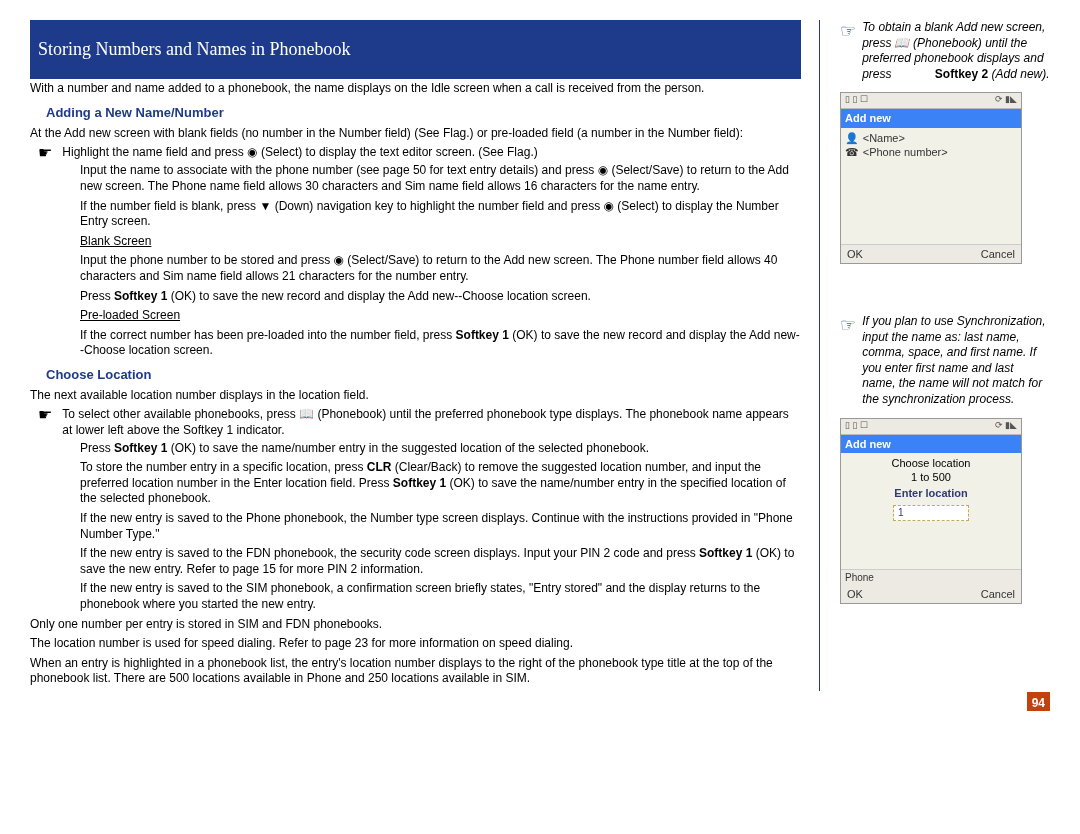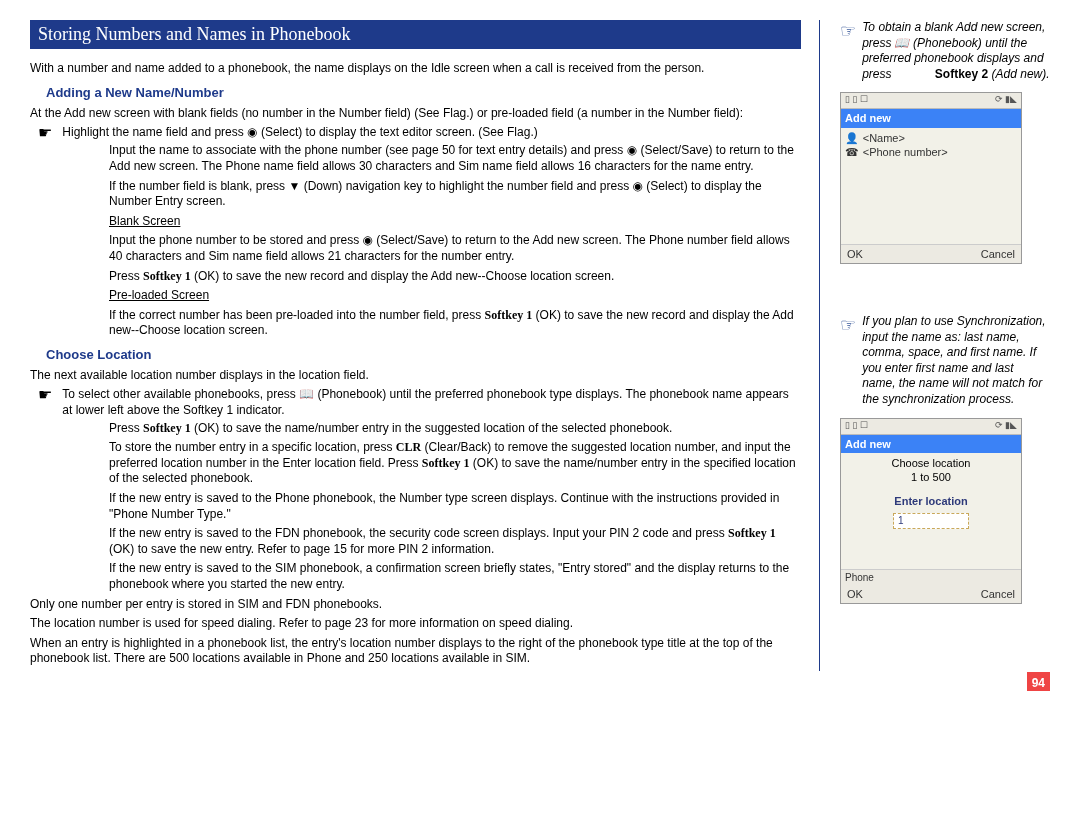--- a/index.html
+++ b/index.html
@@ -23,33 +23,33 @@
   }
   .right-col {
     width: 210px;
     flex-shrink: 0;
     position: relative;
   }
   .title-bar {
     background: #1e3a8a;
     color: #fff;
     font-size: 18px;
-    padding: 3px 8px;
+    padding: 18px 8px;
     font-family: Georgia, serif;
-    margin-bottom: 12px;
+    margin-bottom: 2px;
   }
   .intro { margin-bottom: 10px; }
   .section-hdr {
     color: #1e3a8a;
     font-weight: bold;
     font-size: 13px;
     margin: 8px 0 4px 16px;
   }
   .para { margin: 2px 0 4px 0; }
-  .indent2 { margin-left: 79px; }
+  .indent2 { margin-left: 50px; }
   .bullet-row {
     display: flex;
     align-items: flex-start;
     gap: 10px;
     margin: 2px 0;
   }
   .pointer-icon {
     font-size: 16px;
     color: #000;
     line-height: 1;
@@ -100,21 +100,21 @@
     background: #f2f1e8;
     padding: 3px 4px;
     min-height: 110px;
     border-bottom: 1px solid #ccc;
   }
   .ps-row { display: flex; align-items: center; gap: 4px; color: #333; }
   .ps-body-center { text-align: center; }
   .ps-enterloc {
     color: #2e3a7a;
     font-weight: bold;
-    margin-top: 10px;
+    margin-top: 2px;
   }
   .ps-inputbox {
     display: inline-block;
     width: 70px;
     height: 14px;
     border: 1px dashed #c9a85a;
     background: #fff;
     margin-top: 4px;
     text-align: left;
     padding-left: 4px;
@@ -132,27 +132,27 @@
   .ps-phone-label {
     padding: 1px 4px;
     font-size: 10px;
     color: #333;
     background: #eceae2;
   }
   .page-num {
     position: absolute;
     right: 0;
     bottom: -25px;
-    background: #ef4444;
+    background: #c2410c;
     color: #fff;
     font-weight: bold;
     font-size: 12px;
     padding: 4px 5px;
   }
-  b { font-weight: bold; font-family: Liberation Serif, serif; }
+  b { font-weight: bold; }
 </style>
 </head>
 <body>
 
 <div class="page-wrap">
 
   <div class="left-col">
 
     <div class="title-bar">Storing Numbers and Names in Phonebook</div>
 

